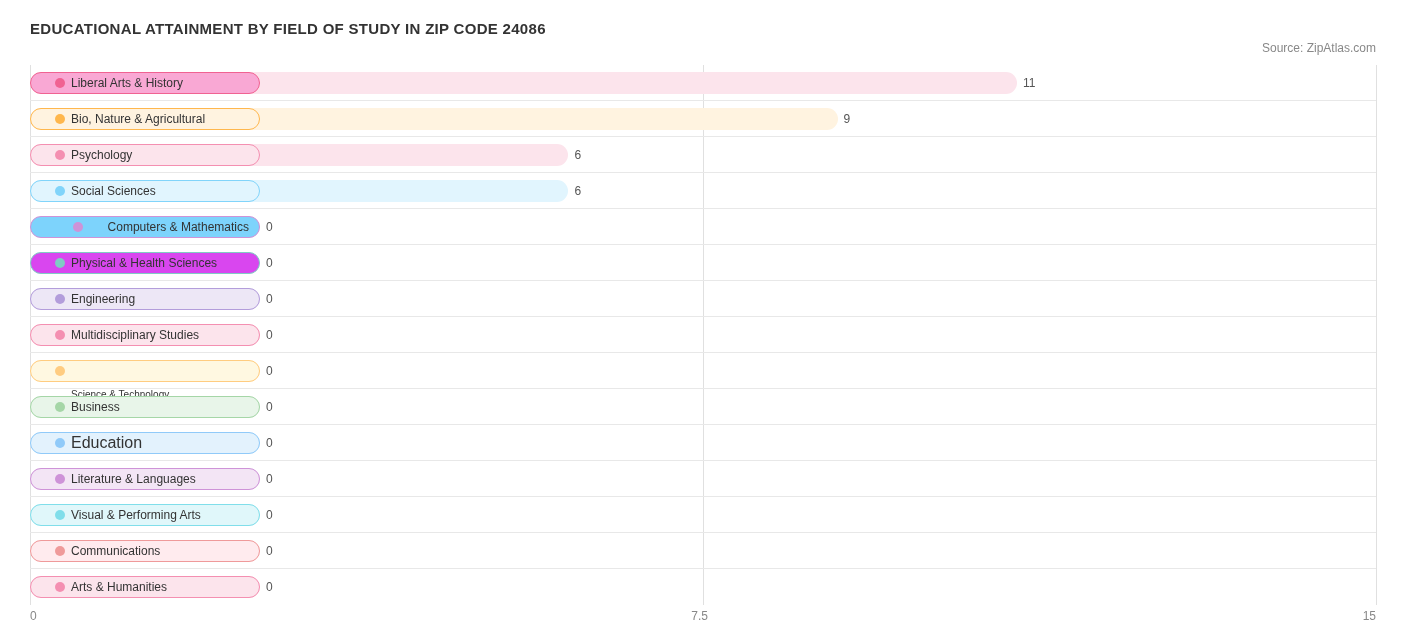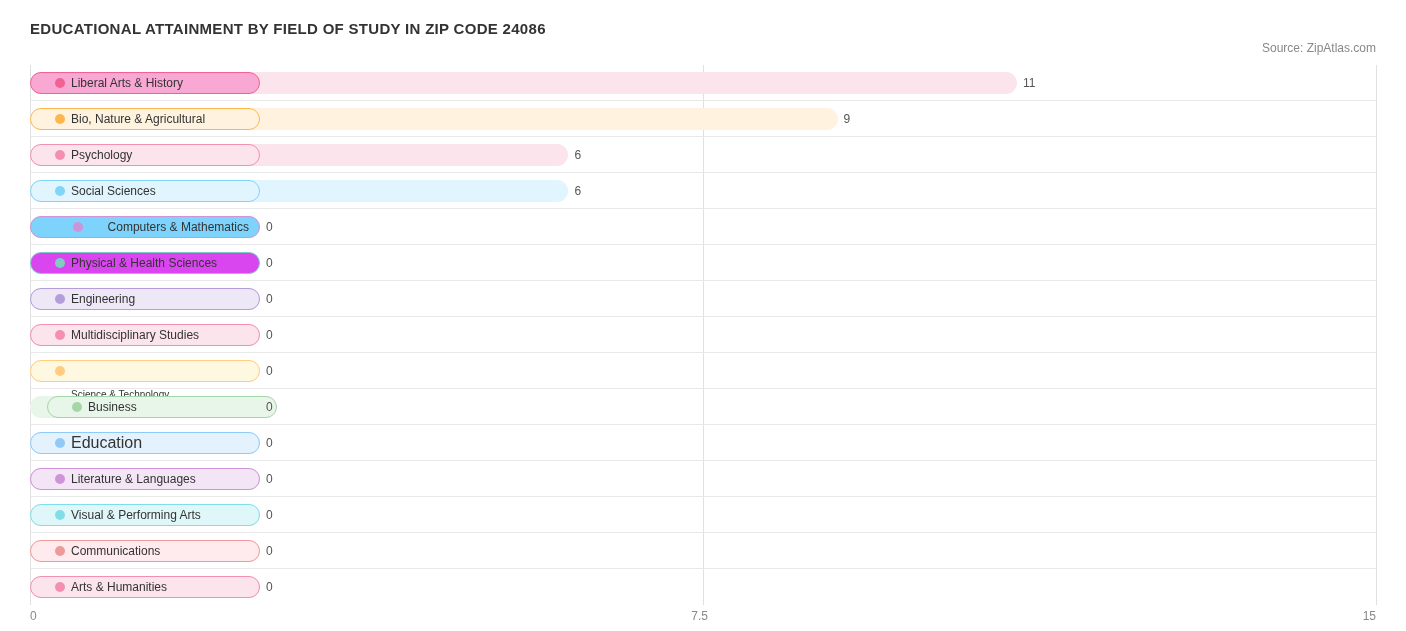--- a/index.html
+++ b/index.html
@@ -179,21 +179,21 @@
       <div class="bar-row">
         <div class="bar-track" style="width: 0%; background-color: rgb(255, 248, 225); min-width: 230px;"></div>
         <div class="label-pill" style="background-color: rgb(255, 248, 225); border: 1.5px solid rgb(255, 204, 128); min-width: 230px;">
           <span style="width: 10px; height: 10px; border-radius: 50%; background-color: rgb(255, 204, 128); display: inline-block; margin-right: 6px; flex-shrink: 0;"></span>
           <span style="font-size: 10px; color: rgb(51, 51, 51); margin-top: 48px;">Science &amp; Technology</span>
         </div>
         <div class="bar-value" style="left: calc(236px);">0</div>
       </div>
       <div class="bar-row">
         <div class="bar-track" style="width: 0%; background-color: rgb(232, 245, 233); min-width: 230px;"></div>
-        <div class="label-pill" style="background-color: rgb(232, 245, 233); border: 1.5px solid rgb(165, 214, 167); min-width: 230px; margin-left: 17px;">
+        <div class="label-pill" style="background-color: rgb(232, 245, 233); border: 1.5px solid rgb(165, 214, 167); min-width: 230px;">
           <span style="width: 10px; height: 10px; border-radius: 50%; background-color: rgb(165, 214, 167); display: inline-block; margin-right: 6px; flex-shrink: 0;"></span>
           <span style="font-size: 12px; color: rgb(51, 51, 51);">Business</span>
         </div>
         <div class="bar-value" style="left: calc(236px);">0</div>
       </div>
       <div class="bar-row">
         <div class="bar-track" style="width: 0%; background-color: rgb(227, 242, 253); min-width: 230px;"></div>
         <div class="label-pill" style="background-color: rgb(227, 242, 253); border: 1.5px solid rgb(144, 202, 249); min-width: 230px;">
           <span style="width: 10px; height: 10px; border-radius: 50%; background-color: rgb(144, 202, 249); display: inline-block; margin-right: 6px; flex-shrink: 0;"></span>
           <span style="font-size: 16px; color: rgb(51, 51, 51);">Education</span>

